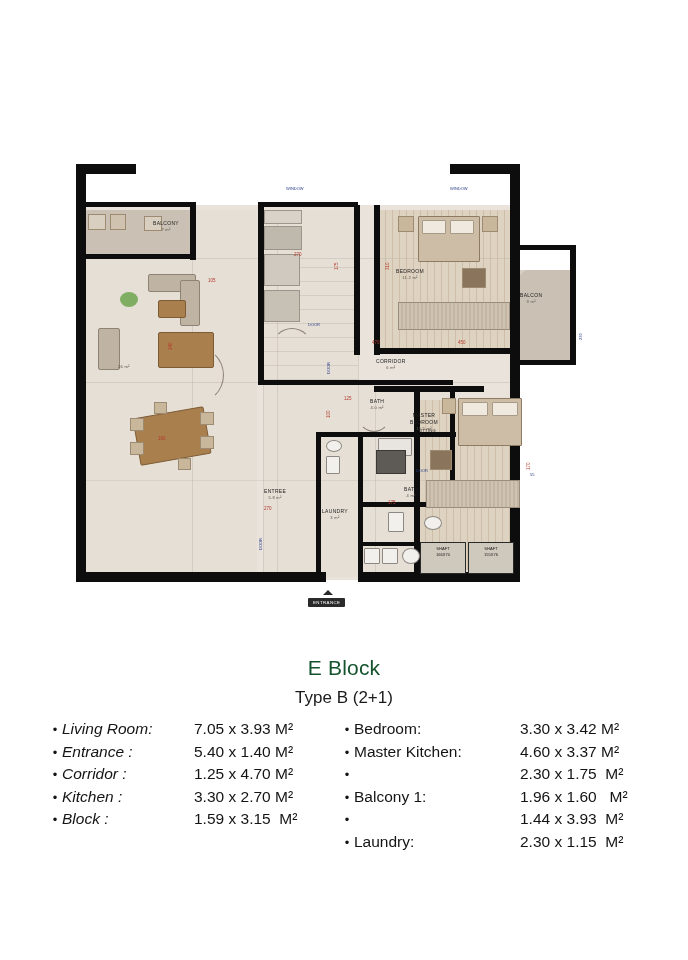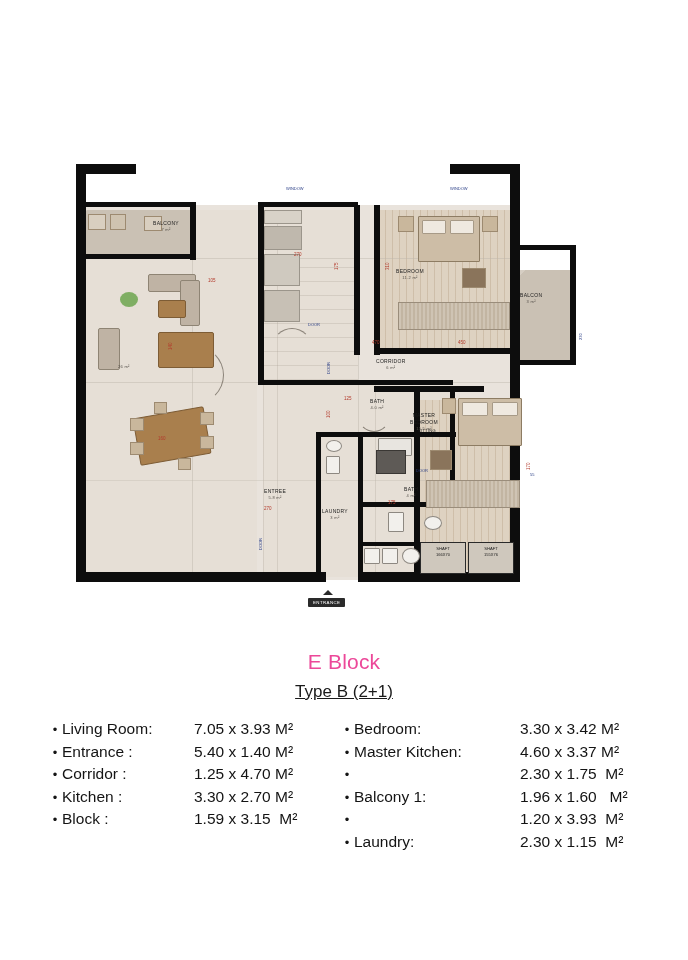--- a/index.html
+++ b/index.html
@@ -194,28 +194,28 @@
   
   .title-block {
     position: absolute;
     left: 0;
     top: 650px;
     width: 688px;
     text-align: center;
   }
   .title-main {
     font-size: 21px;
-    color: #ec4899;
+    color: #14532d;
     letter-spacing: .2px;
+    margin-top: 6px;
   }
   .title-sub {
     margin-top: 8px;
     font-size: 17px;
     color: #1a1a1a;
-    text-decoration: underline;
   }
 
   
   .specs {
     position: absolute;
     left: 0;
     top: 718px;
     width: 688px;
     display: flex;
     justify-content: center;
@@ -241,21 +241,21 @@
     line-height: 21.5px;
   }
   .spec-row .lbl {
     white-space: nowrap;
   }
   .spec-row .val {
     white-space: pre;
     margin-left: auto;
     padding-left: 10px;
   }
-  .col-left .lbl { width: 122px; }
+  .col-left .lbl { width: 122px; font-style: italic; }
   .col-left .val { width: 118px; }
   .col-right .lbl { width: 156px; }
   .col-right .val { width: 120px; }
 </style>
 </head>
 <body>
 
 <div class="plan-wrap">
   <div class="plan">
 
@@ -491,21 +491,21 @@
       <span class="bullet">•</span>
       <span class="val">2.30 x 1.75  M²</span>
     </li>
     <li class="spec-row">
       <span class="bullet">•</span>
       <span class="lbl">Balcony 1:</span>
       <span class="val">1.96 x 1.60   M²</span>
     </li>
     <li class="spec-row">
       <span class="bullet">•</span>
-      <span class="val">1.20 x 3.93  M²</span>
+      <span class="val">1.44 x 3.93  M²</span>
     </li>
     <li class="spec-row">
       <span class="bullet">•</span>
       <span class="lbl">Laundry:</span>
       <span class="val">2.30 x 1.15  M²</span>
     </li>
   </ul>
 
 </div>
 

